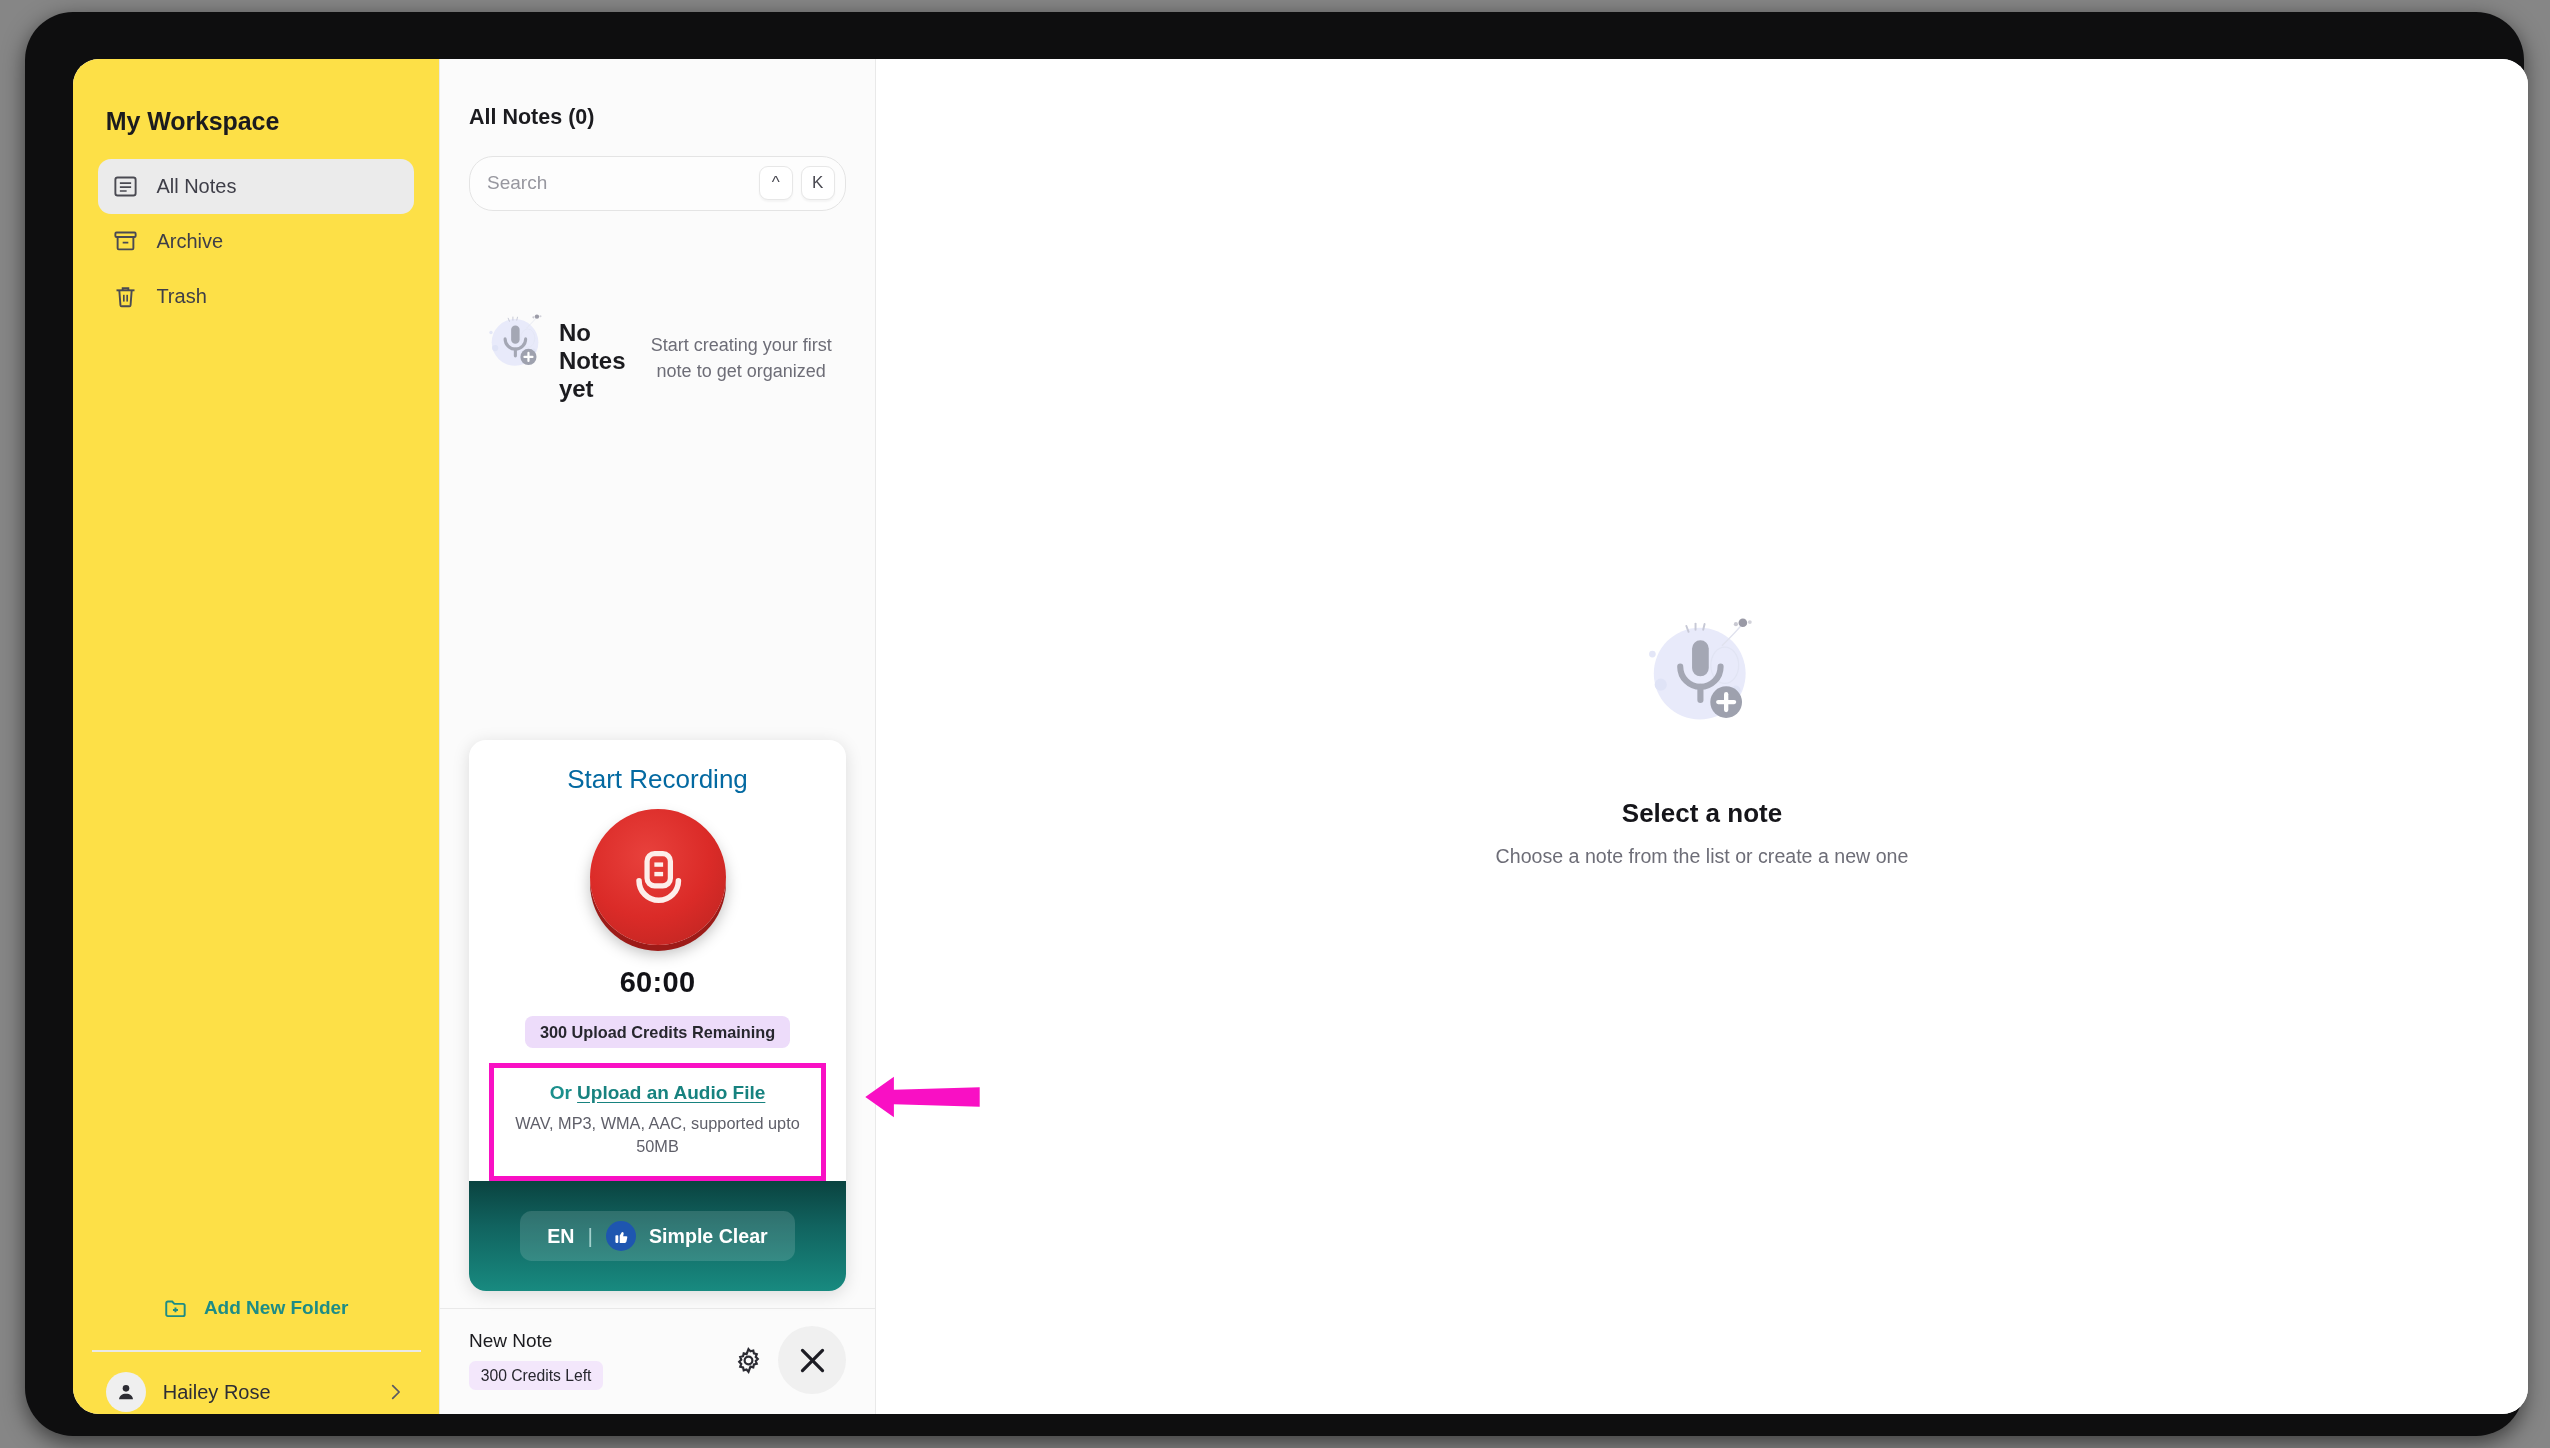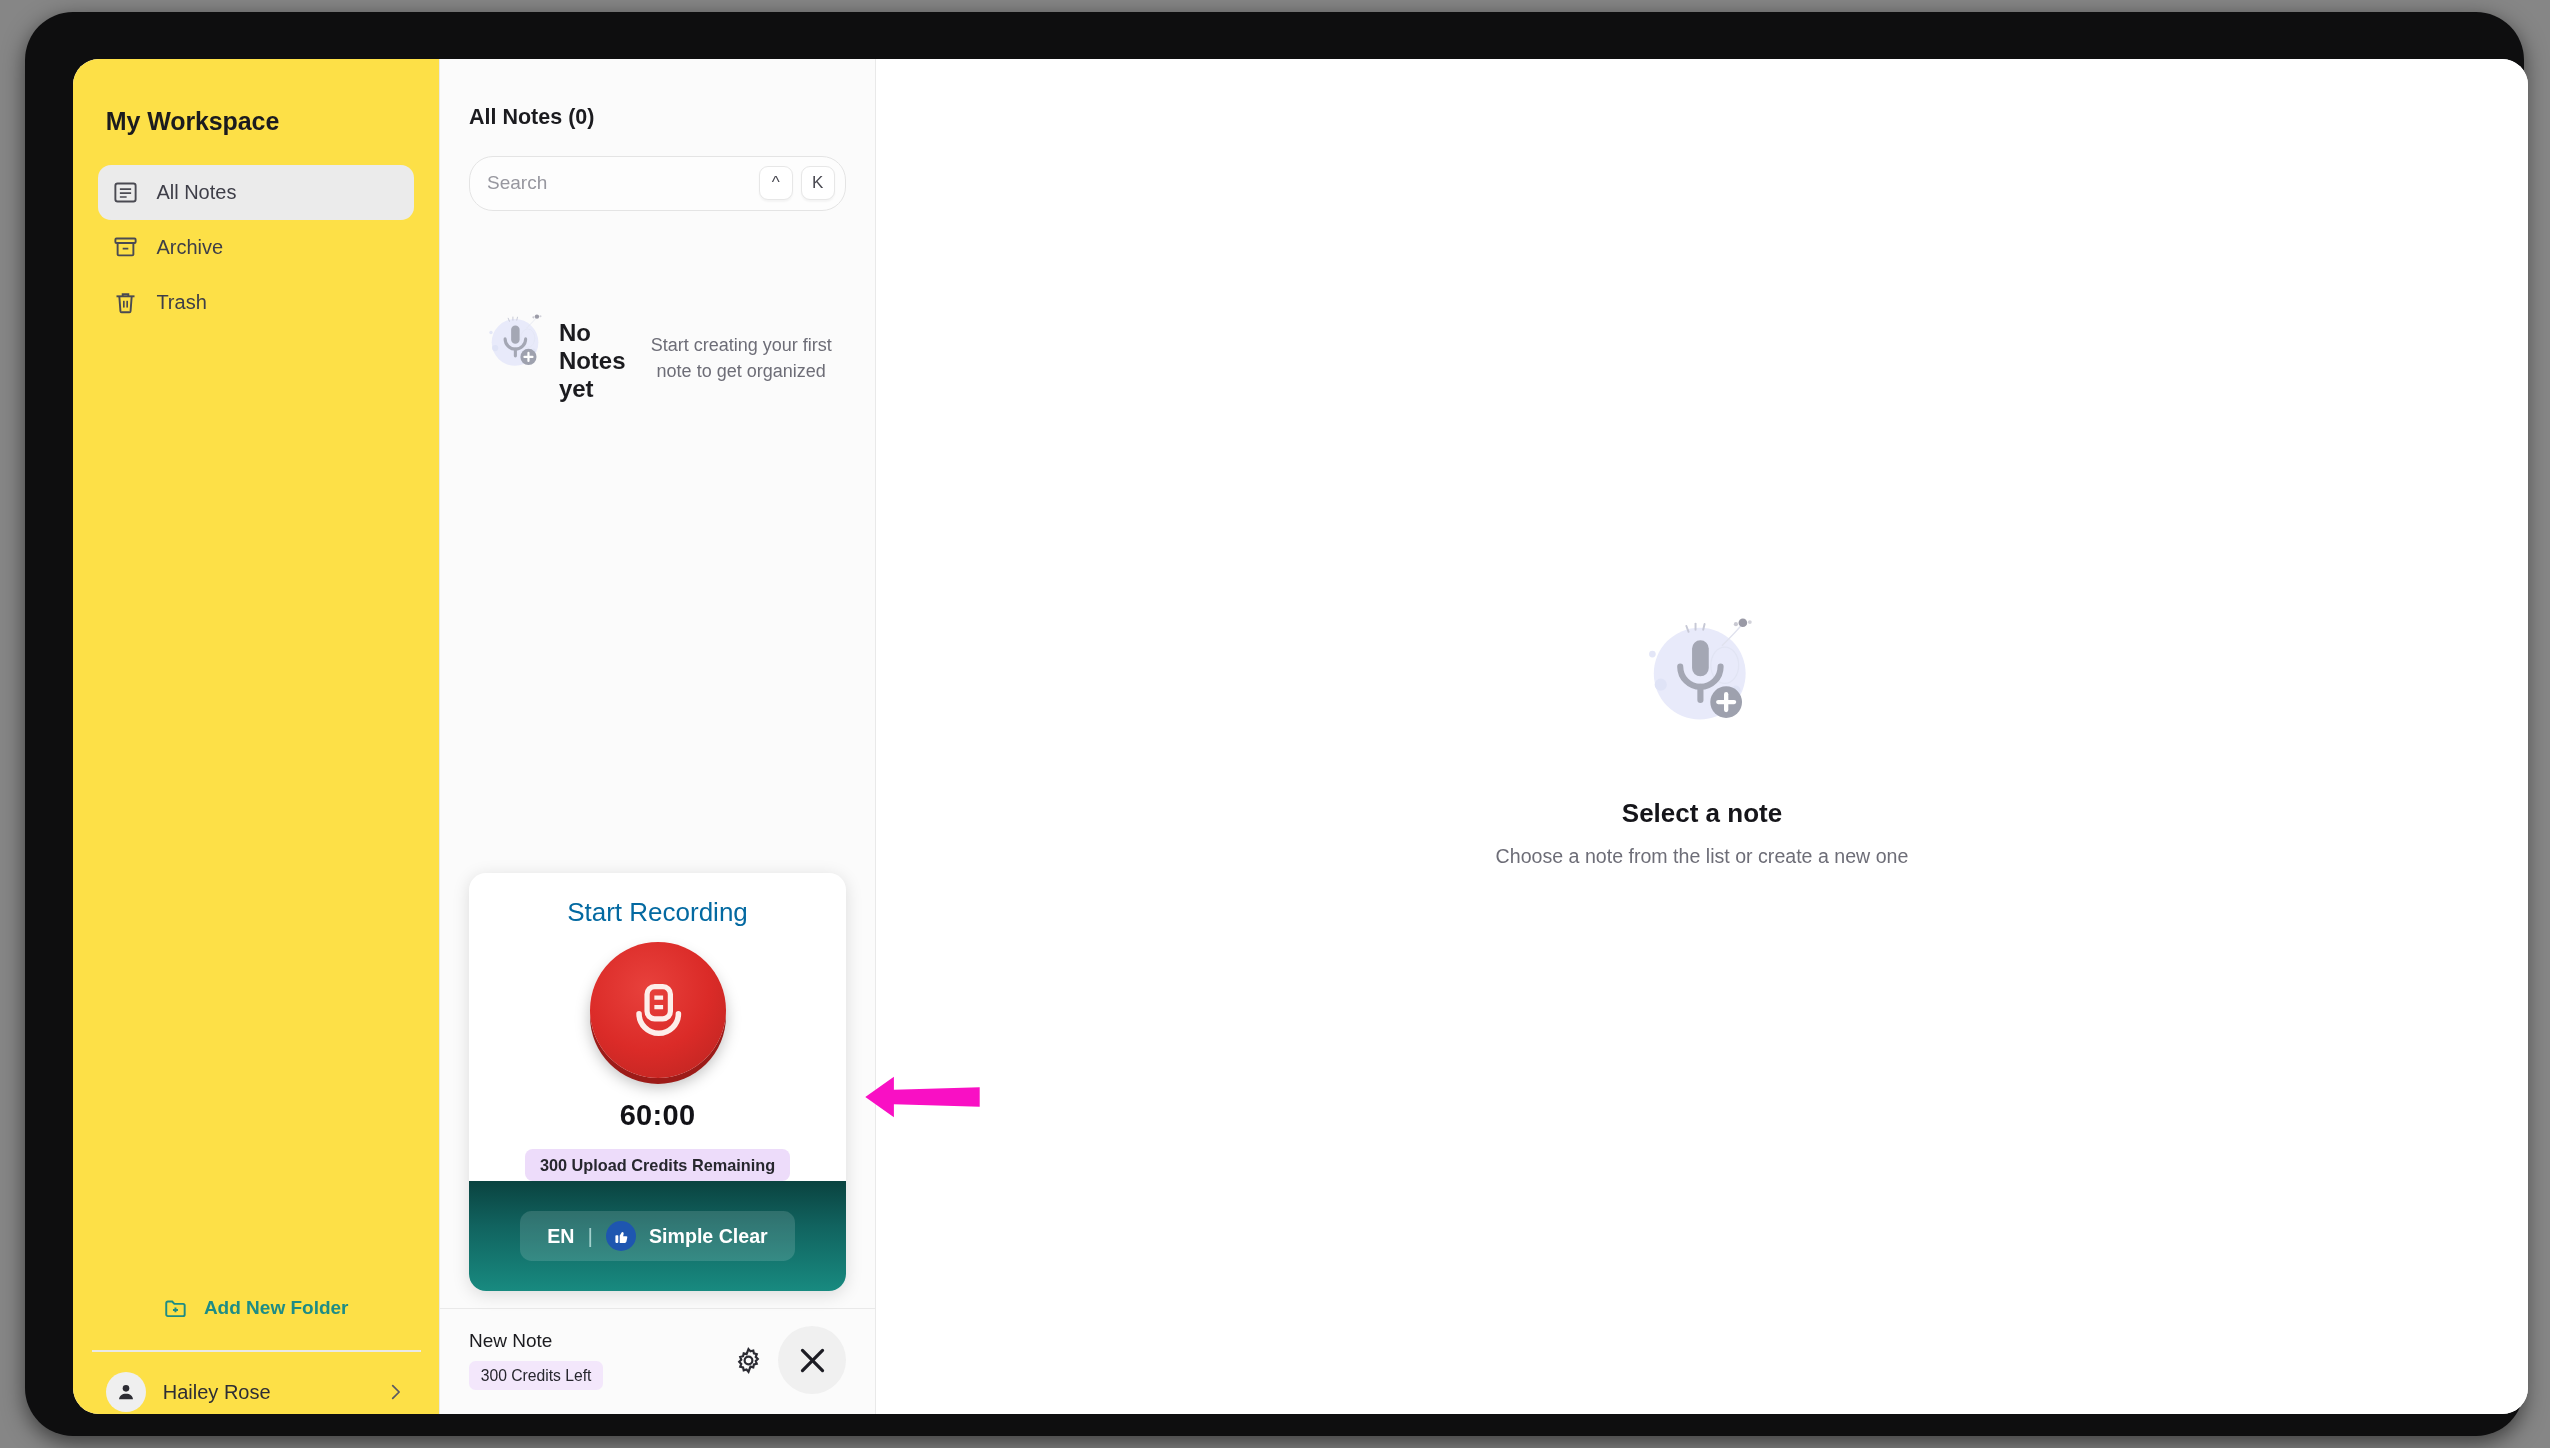--- a/index.html
+++ b/index.html
@@ -40,21 +40,21 @@
     padding: 0 25px;
     position: relative;
   }
   #workspace-title {
     font-size: 25px;
     font-weight: bold;
     color: #1b1b1f;
     margin: 48px 0 0 7.8px;
     letter-spacing: -0.1px;
   }
-  #sidebar-nav { margin-top: 29px; }
+  #sidebar-nav { margin-top: 23px; }
   .nav-item {
     display: flex;
     align-items: center;
     gap: 17px;
     height: 55px;
     padding: 0 14.4px;
     border-radius: 13px;
     color: #3e3e48;
     font-size: 20px;
   }
@@ -407,20 +407,26 @@
                 <rect x="16.5" y="8" width="16" height="22" rx="5.2" stroke="#fdeeea" stroke-width="3.6"></rect>
                 <line x1="21.5" y1="15.5" x2="27.5" y2="15.5" stroke="#fdeeea" stroke-width="3"></line>
                 <line x1="21.5" y1="22" x2="27.5" y2="22" stroke="#fdeeea" stroke-width="3"></line>
                 <path d="M11 26.5a13.5 13.5 0 0 0 27 0" stroke="#fdeeea" stroke-width="3.8" stroke-linecap="round" fill="none"></path>
               </svg>
             </span>
           </button>
           <div id="record-timer">60:00</div>
           <div id="credits-badge">300 Upload Credits Remaining</div>
 
+          <div id="upload-area">
+            <div id="upload-line">
+              <span>Or </span><a id="upload-link" href="#">Upload an Audio File</a>
+            </div>
+            <div id="upload-formats">WAV, MP3, WMA, AAC, supported upto 50MB</div>
+          </div>
         </div>
 
         <div id="lang-bar">
           <div id="lang-pill">
             <span id="lang-code">EN</span>
             <span id="lang-sep">|</span>
             <span id="style-icon">
               <svg viewBox="0 0 24 24" fill="#ffffff">
                 <path d="M9.5 21h7.4a2 2 0 0 0 1.95-1.55l1.3-5.6A1.6 1.6 0 0 0 18.6 11.8h-4.3l.75-3.6a2.2 2.2 0 0 0-2.15-2.7h-.2L9.5 10.6z"></path>
                 <rect x="3.4" y="10.3" width="4.1" height="10.7" rx="1.1"></rect>

